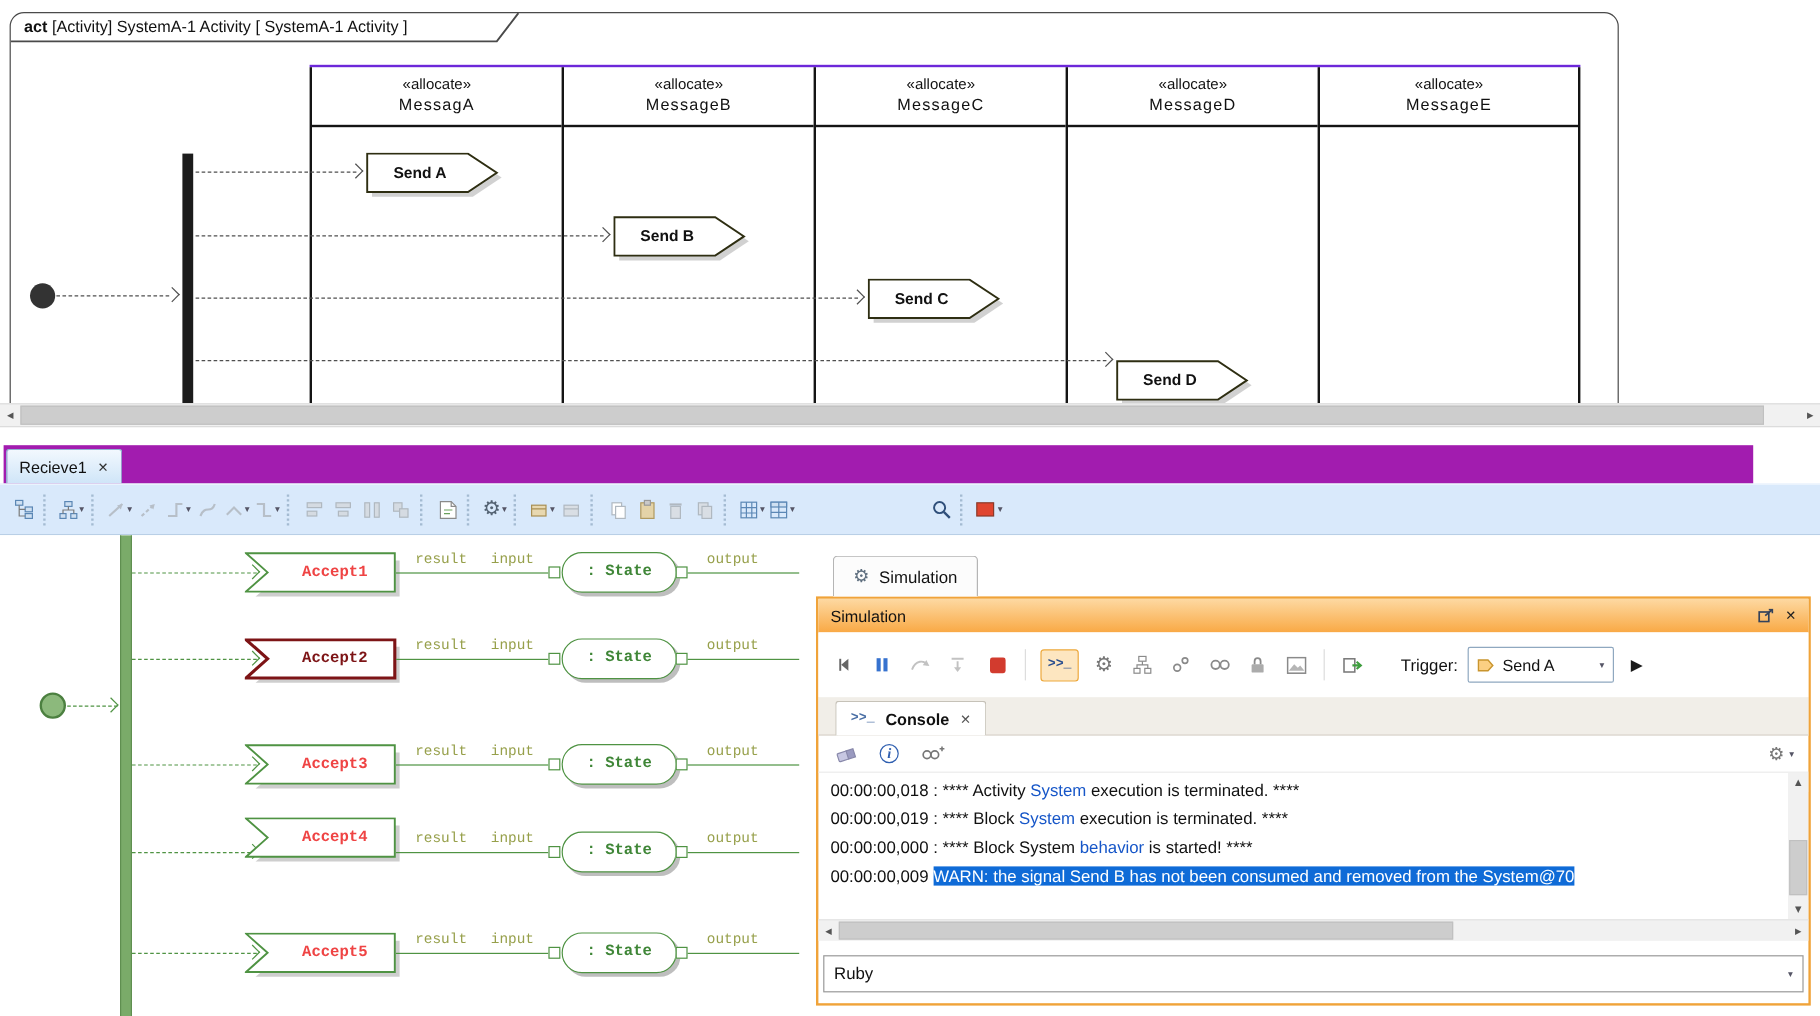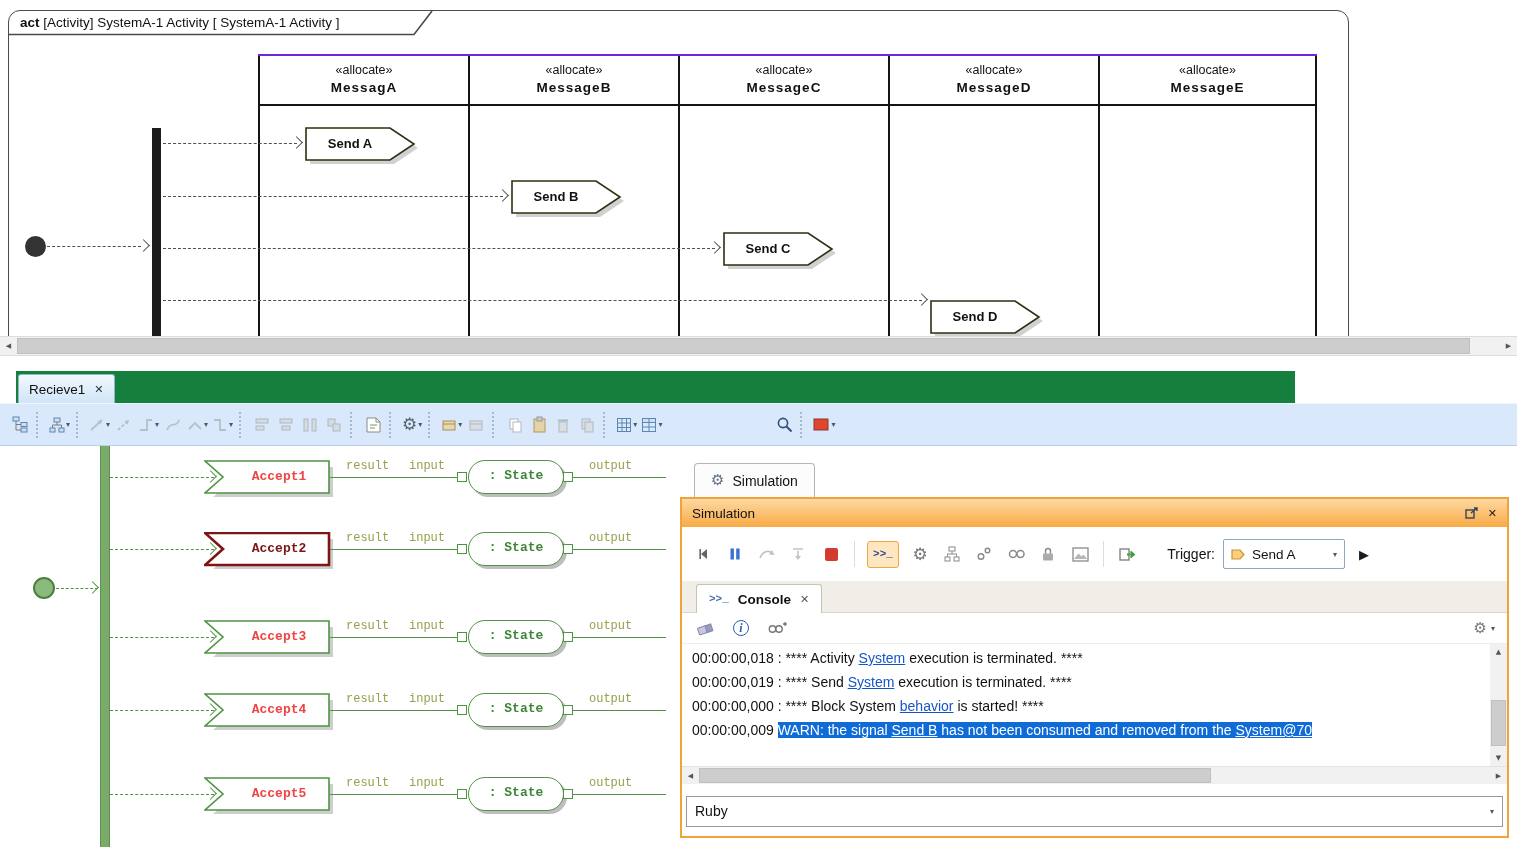--- a/index.html
+++ b/index.html
@@ -12,41 +12,41 @@
   #top-view{position:absolute;left:0;top:0;width:1517px;height:336px;background:#fff;overflow:hidden;}
   #act-frame{position:absolute;left:8px;top:10px;width:1341px;height:360px;
              border:1.6px solid #4a4a4a;border-radius:12px 12px 0 0;}
   #frame-tab-line{position:absolute;left:9px;top:10px;}
   #frame-label{position:absolute;left:20px;top:15px;font-size:13.5px;white-space:nowrap;}
   #alloc-table{position:absolute;left:258px;top:54px;display:flex;border-top:2px solid #6d28d9;}
   .acol{width:210px;height:282px;border-left:2px solid #141414;}
   .acol:last-child{width:219px;border-right:2px solid #141414;}
   .acol-header{height:50px;border-bottom:2px solid #141414;text-align:center;padding-top:7px;}
   .stereo{font-size:12.5px;}
-  .cname{font-weight:bold;font-size:13.5px;letter-spacing:1px;margin-top:3px;}
+  .cname{font-weight:normal;font-size:13.5px;letter-spacing:1px;margin-top:3px;}
   #fork-top{position:absolute;left:152px;top:128px;width:9px;height:210px;background:#1c1c1c;}
   #init-top{position:absolute;left:25px;top:236px;width:21px;height:21px;border-radius:50%;background:#333;}
   .hdash{position:absolute;height:0;border-top:1.6px dashed #4f4f4f;}
   .chev{position:absolute;width:9px;height:9px;border-top:1.6px solid #4f4f4f;
         border-right:1.6px solid #4f4f4f;transform:rotate(45deg);}
   .send{position:absolute;width:116px;height:38px;}
   .send svg{position:absolute;left:0;top:0;}
   .send .lbl{position:absolute;left:2px;top:9px;width:86px;text-align:center;
              font-weight:bold;font-size:13px;color:#111;}
 
   
   #hscroll-top{position:absolute;left:0;top:336px;width:1517px;height:20px;background:#f1f1f1;
                border-top:1px solid #dcdcdc;border-bottom:1px solid #dcdcdc;}
   #hscroll-top .sbtn{position:absolute;top:0;width:17px;height:18px;display:flex;align-items:center;
                      justify-content:center;font-size:7px;color:#555;}
   #hscroll-top .thumb{position:absolute;left:17px;top:1px;width:1453px;height:16px;
                       background:#cdcdcd;border:1px solid #c0c0c0;}
 
   
-  #doc-tabs{position:absolute;left:16px;top:371px;width:1279px;height:32px;background:#15803d;}
+  #doc-tabs{position:absolute;left:3px;top:371px;width:1458px;height:32px;background:#a21caf;}
   #doc-tab{position:absolute;left:2px;top:3px;height:29px;display:flex;align-items:center;gap:9px;
            padding:0 10px;background:linear-gradient(#f2f8fe,#cfe5f8);
            border:1px solid #93b3cf;border-bottom:none;border-radius:3px 3px 0 0;font-size:13.5px;}
   #doc-tab .x{font-size:11px;font-weight:bold;color:#333;}
   #main-toolbar{position:absolute;left:0;top:403px;width:1517px;height:43px;background:#d9e9fb;
                 border-top:1px solid #eef5fd;border-bottom:1px solid #b9cfe6;
                 display:flex;align-items:center;padding:0 8px;}
   .tbtn{display:flex;align-items:center;justify-content:center;min-width:24px;height:26px;padding:0 2px;}
   .caret{font-size:8px;color:#556;margin-left:1px;}
   .sep{width:5px;height:26px;border-left:2px dotted #a4bbd2;margin:0 6px 0 4px;}
@@ -105,21 +105,21 @@
   #console-tab .term{font-family:"Liberation Mono",monospace;font-weight:bold;font-size:11px;color:#4a6fa5;}
   #console-tab .x{font-size:11px;color:#555;font-weight:bold;}
   #ctoolbar{height:31px;display:flex;align-items:center;gap:14px;padding:0 12px;
             border-bottom:1px solid #ececec;flex:0 0 auto;}
   .info-badge{width:16px;height:16px;border:1.5px solid #2f5fb0;border-radius:50%;color:#2f5fb0;
               font-family:"Liberation Serif",serif;font-style:italic;font-weight:bold;font-size:12px;
               display:flex;align-items:center;justify-content:center;}
   #ctool-right{margin-left:auto;display:flex;align-items:center;gap:3px;}
   #clog{position:relative;height:122px;overflow:hidden;font-size:14px;line-height:24px;
         padding:2px 0 0 10px;white-space:nowrap;flex:0 0 auto;}
-  .clink{color:#1656c8;text-decoration:underline;cursor:pointer;margin-top:20px;}
+  .clink{color:#1656c8;cursor:pointer;margin-top:20px;}
   .selseg{background:#0f6bd7;color:#fff;}
   .selseg .clink{color:#fff;}
   #vscroll{position:absolute;right:0;top:0;width:17px;height:122px;background:#f1f1f1;}
   #vscroll .sb{position:absolute;left:0;width:17px;height:16px;display:flex;align-items:center;
                justify-content:center;font-size:7px;color:#555;background:#f1f1f1;}
   #vscroll .vthumb{position:absolute;left:1px;top:56px;width:15px;height:46px;background:#cdcdcd;
                    border:1px solid #c0c0c0;}
   #chscroll{height:18px;background:#f1f1f1;position:relative;flex:0 0 auto;border-top:1px solid #e3e3e3;}
   #chscroll .sb{position:absolute;top:0;width:17px;height:17px;display:flex;align-items:center;
                 justify-content:center;font-size:7px;color:#555;}
@@ -457,21 +457,21 @@
     <span class="plabel" style="left:346px;top:173px;">result</span>
     <span class="plabel" style="left:409px;top:173px;">input</span>
     <div class="pin" style="left:457px;top:186px;"></div>
     <div class="state" style="top:174px;"><span>: State</span></div>
     <div class="pin" style="left:563px;top:186px;"></div>
     <div class="gline" style="left:573px;top:191px;width:93px;"></div>
     <span class="plabel" style="left:589px;top:173px;">output</span>
 
     <div class="hdash gdash" style="left:110px;top:264px;width:104px;"></div>
     <div class="chev gchev" style="left:206px;top:259px;"></div>
-    <div class="accept" style="top:247px;">
+    <div class="accept" style="top:235px;">
       <svg width="132" height="40">
           <polygon points="9,7 129,7 129,37 9,37 27,22" fill="#bdbdbd" opacity=".75"></polygon>
           <polygon points="1,1 125,1 125,33 1,33 19,17" fill="#fff" stroke="#4f9343" stroke-width="1.6"></polygon>
         </svg>
       <span class="lbl">Accept4</span>
     </div>
     <div class="gline" style="left:330px;top:264px;width:127px;"></div>
     <span class="plabel" style="left:346px;top:246px;">result</span>
     <span class="plabel" style="left:409px;top:246px;">input</span>
     <div class="pin" style="left:457px;top:259px;"></div>
@@ -633,21 +633,21 @@
             </svg>
           </span>
         <span id="ctool-right">
           <span class="ggear glyph" style="color:#777;font-size:15px;">⚙</span>
           <span class="caret glyph">▾</span>
         </span>
       </div>
 
       <div id="clog">
         <div><span>00:00:00,018 : **** Activity </span><span class="clink">System</span><span> execution is terminated. ****</span></div>
-        <div><span>00:00:00,019 : **** Send </span><span class="clink">System</span><span> execution is terminated. ****</span></div>
+        <div><span>00:00:00,019 : **** Block </span><span class="clink">System</span><span> execution is terminated. ****</span></div>
         <div><span>00:00:00,000 : **** Block System </span><span class="clink">behavior</span><span> is started! ****</span></div>
         <div><span>00:00:00,009 </span><span class="selseg"><span>WARN: the signal </span><span class="clink">Send B</span><span> has not been consumed and removed from the </span><span class="clink">System@70</span></span></div>
         <div id="vscroll">
           <span class="sb glyph" style="top:0;">▲</span>
           <span class="vthumb"></span>
           <span class="sb glyph" style="bottom:0;">▼</span>
         </div>
       </div>
 
       <div id="chscroll">

